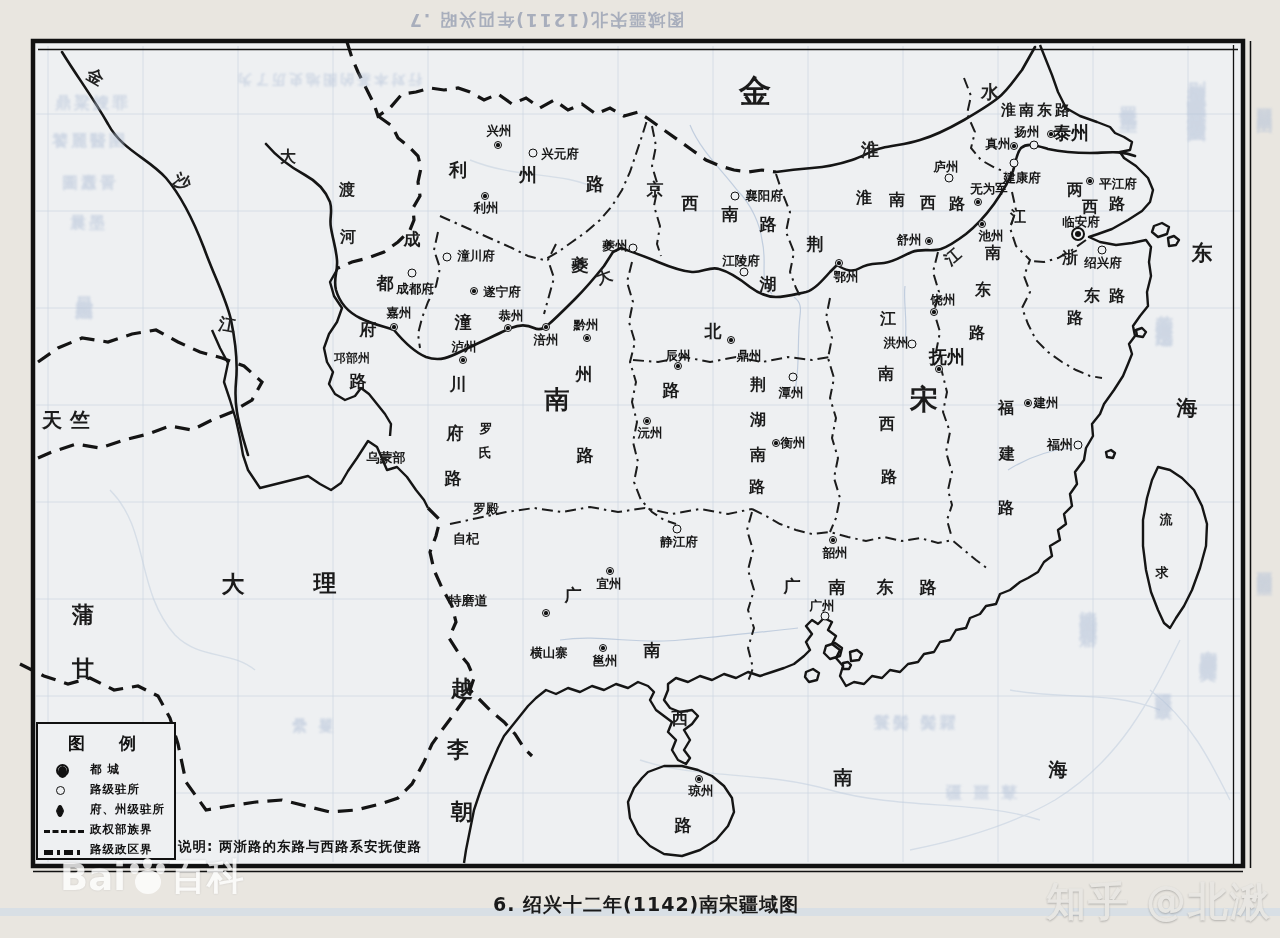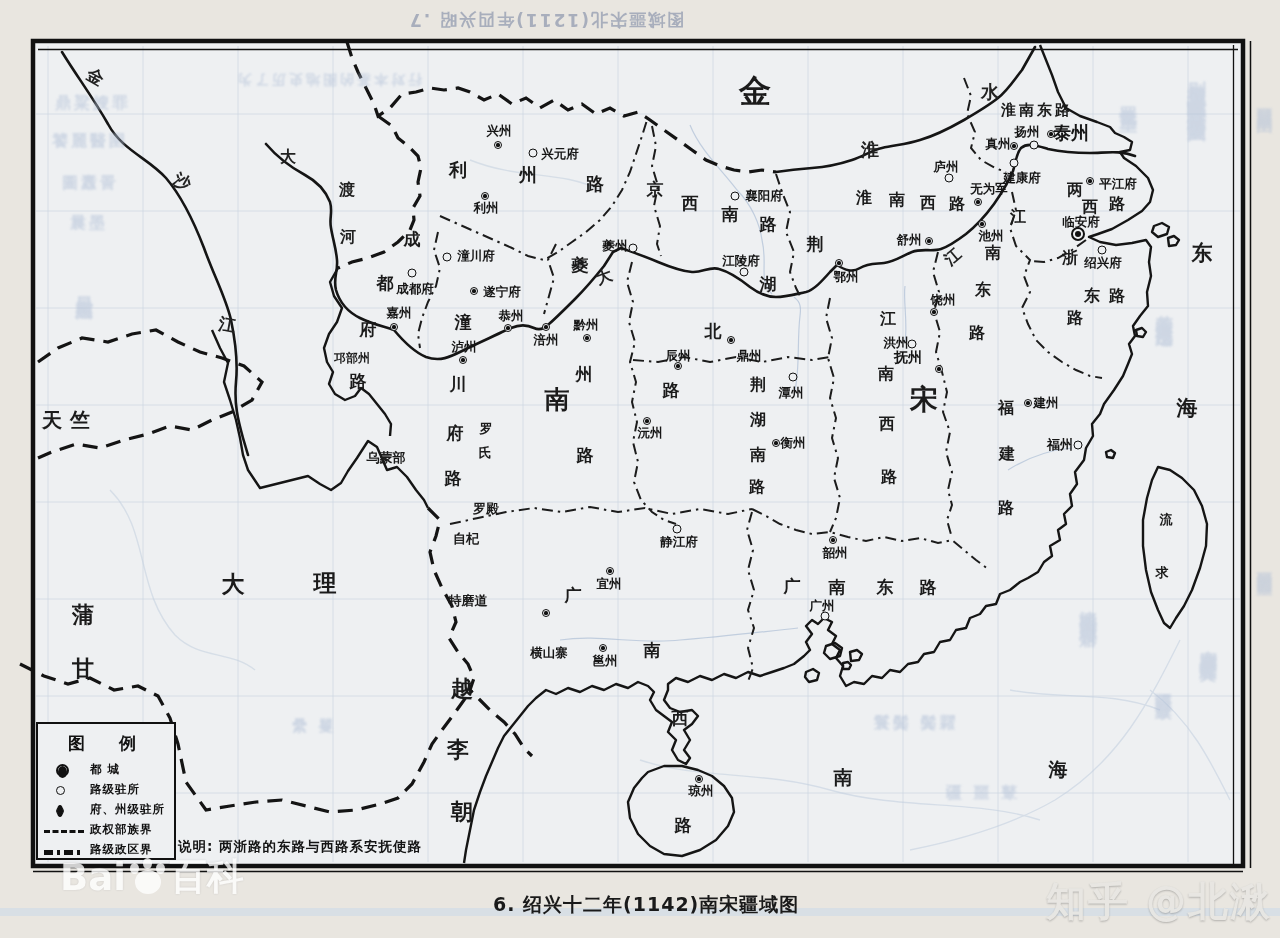--- a/index.html
+++ b/index.html
@@ -305,21 +305,21 @@
         <span class="lbl city" style="left: 1118px; top: 184px; font-size: 12.5px;">平江府</span>
         <span class="mk mk-capital" style="left: 1078px; top: 234px; position: absolute; transform: translate(-50%, -50%);"></span>
         <span class="lbl city" style="left: 1081px; top: 222px; font-size: 12.5px;">临安府</span>
         <span class="mk mk-route" style="left: 1102px; top: 250px; position: absolute; transform: translate(-50%, -50%);"></span>
         <span class="lbl city" style="left: 1103px; top: 263px; font-size: 12.5px;">绍兴府</span>
         <span class="mk mk-pref" style="left: 934px; top: 312px; position: absolute; transform: translate(-50%, -50%);"></span>
         <span class="lbl city" style="left: 943px; top: 300px; font-size: 12.5px;">饶州</span>
         <span class="mk mk-route" style="left: 912px; top: 344px; position: absolute; transform: translate(-50%, -50%);"></span>
         <span class="lbl city" style="left: 896px; top: 343px; font-size: 12.5px;">洪州</span>
         <span class="mk mk-pref" style="left: 939px; top: 369px; position: absolute; transform: translate(-50%, -50%);"></span>
-        <span class="lbl city" style="left: 908px; top: 357px; font-size: 14px;">抚州</span>
+        <span class="lbl city" style="left: 947px; top: 357px; font-size: 18px;">抚州</span>
         <span class="mk mk-pref" style="left: 1028px; top: 403px; position: absolute; transform: translate(-50%, -50%);"></span>
         <span class="lbl city" style="left: 1046px; top: 403px; font-size: 12.5px;">建州</span>
         <span class="mk mk-route" style="left: 1078px; top: 445px; position: absolute; transform: translate(-50%, -50%);"></span>
         <span class="lbl city" style="left: 1060px; top: 444px; font-size: 13px;">福州</span>
         <span class="mk mk-pref" style="left: 731px; top: 340px; position: absolute; transform: translate(-50%, -50%);"></span>
         <span class="lbl city" style="left: 749px; top: 356px; font-size: 12.5px;">鼎州</span>
         <span class="mk mk-pref" style="left: 678px; top: 366px; position: absolute; transform: translate(-50%, -50%);"></span>
         <span class="lbl city" style="left: 678px; top: 356px; font-size: 12.5px;">辰州</span>
         <span class="mk mk-pref" style="left: 647px; top: 421px; position: absolute; transform: translate(-50%, -50%);"></span>
         <span class="lbl city" style="left: 650px; top: 433px; font-size: 12.5px;">沅州</span>

